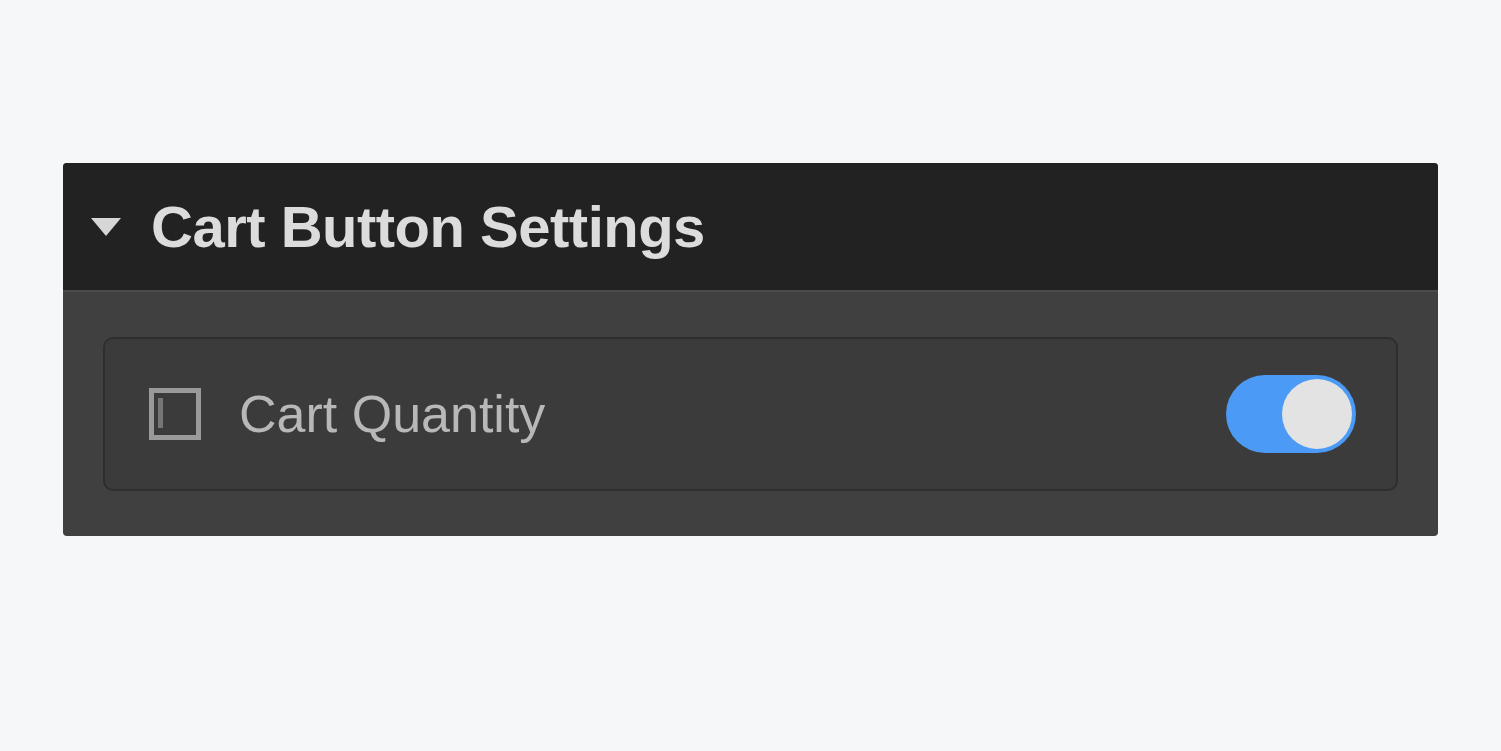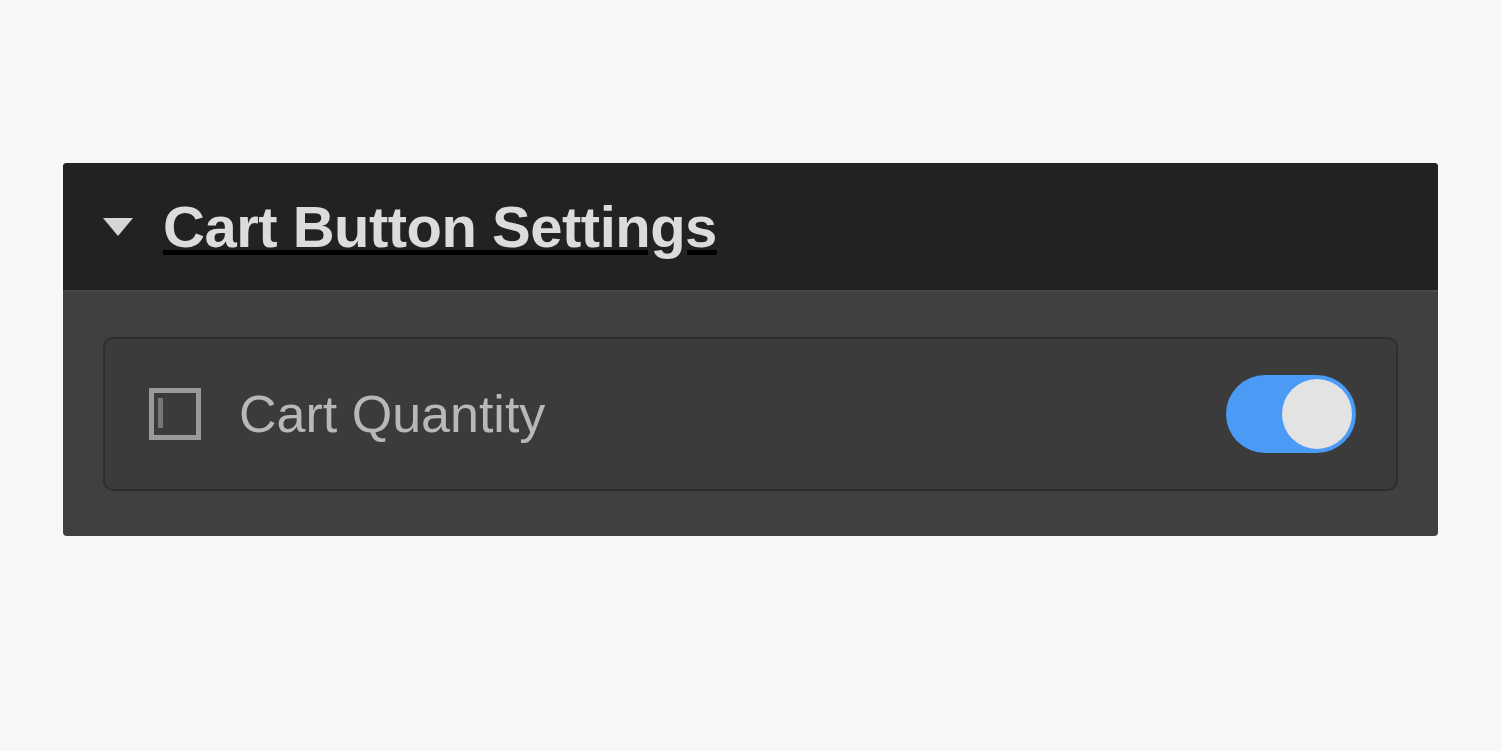--- a/index.html
+++ b/index.html
@@ -20,25 +20,24 @@
       top: 163px;
       width: 1375px;
       background: #404040;
       border-radius: 4px;
       overflow: hidden;
     }
     .panel-header {
       background: #222222;
       display: flex;
       align-items: center;
-      padding: 30px 40px;
+      padding: 30px 28px;
       gap: 30px;
       cursor: pointer;
       border-bottom: 2px solid #4a4a4a;
-      text-decoration: underline;
     }
     .chevron {
       width: 0;
       height: 0;
       border-left: 15px solid transparent;
       border-right: 15px solid transparent;
       border-top: 18px solid #d6d6d6;
     }
     .panel-title {
       color: #dcdcdc;

